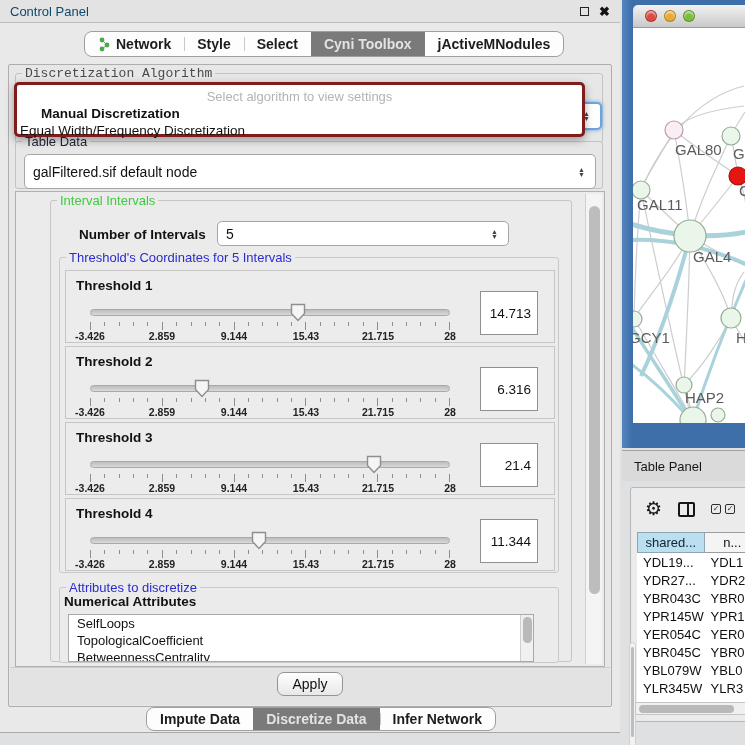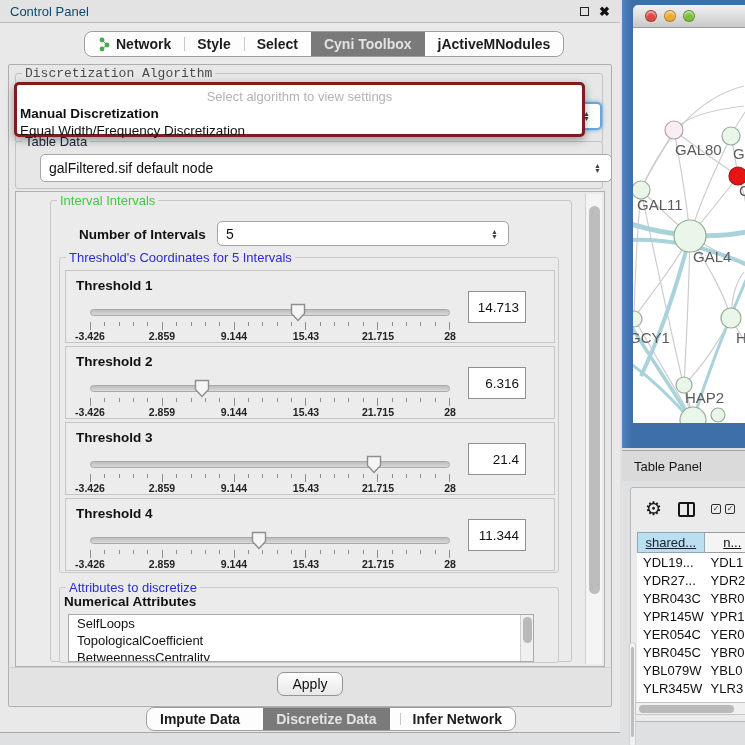--- a/index.html
+++ b/index.html
@@ -50,25 +50,25 @@
   #algo-fieldset { left:6px; top:8px; width:588px; height:70px; background:var(--box_bg); }
   #algo-combo { position:absolute; left:8px; top:28px; width:578px; height:28px;
     border:2px solid var(--focus_blue); box-shadow:0 0 4px var(--focus_blue); }
 
   
   #algo-popup { position:absolute; left:5px; top:17px; width:571px; height:55px; background:#fff;
     border:3px solid #7f1d1d; border-radius:5px; box-shadow:0 3px 8px rgba(0,0,0,.35); z-index:30;
     padding-top:4px; }
   #algo-popup .ph { text-align:center; color:#b3b3b3; font-size:13px; height:16px; }
   #algo-popup .opt { font-size:13.5px; color:#111; padding:1px 3px; height:17px; }
-  #algo-popup .opt.bold { font-weight:bold; }
+  #algo-popup .opt.bold { font-weight:bold;margin-left:21px; }
 
   
   #td-fieldset { left:6px; top:76px; width:588px; height:48px; background:var(--box_bg); }
-  #td-combo { position:absolute; left:24px; top:12px; width:572px; height:28px; }
+  #td-combo { position:absolute; left:8px; top:12px; width:572px; height:35px; }
 
   
   #main-panel { position:absolute; left:6px; top:126px; width:590px; height:476px;
     background:var(--inner_bg); border:1px solid #b0b0b0; }
   #main-vscroll { position:absolute; right:2px; top:2px; width:17px; height:470px;
     background:#f4f4f4; border-left:1px solid #d0d0d0; }
   #main-vscroll .thumb { position:absolute; left:2.5px; top:12px; width:11px; height:388px;
     background:#bdbdbd; border-radius:6px; }
 
   
@@ -84,21 +84,21 @@
   .thr-row .thr-label { position:absolute; left:10px; top:7px; font-size:13.5px; font-weight:bold; color:#111; }
   .slider { position:absolute; left:24px; top:34px; width:360px; height:34px; }
   .slider .track { position:absolute; left:0; right:0; top:4px; height:7px; border-radius:4px;
     background:linear-gradient(#bdbdbd,#d9d9d9); border:1px solid #a9a9a9; }
   .slider .thumb { position:absolute; top:-2px; width:16px; height:19px; transform:translateX(-50%); }
   .slider .ticks { position:absolute; left:0; right:0; top:17px; height:8px; display:flex; justify-content:space-between; }
   .slider .ticks i { width:1px; height:4px; background:#8d8d8d; }
   .slider .ticks i.major { height:8px; }
   .slider .tick-labels { position:absolute; left:0; right:0; top:25px; height:11px; }
   .slider .tick-labels b { position:absolute; transform:translateX(-50%); font-size:10.5px; font-weight:bold; color:#222; white-space:nowrap; }
-  .thr-value { position:absolute; right:28px; top:20px; width:58px; height:32px; background:#fff;
+  .thr-value { position:absolute; right:16px; top:20px; width:58px; height:44px; background:#fff;
     border:1px solid #8f8f8f; font-size:13.5px; color:#111; display:flex; align-items:center;
     justify-content:flex-end; padding-right:6px; }
 
   
   #attr-fieldset { left:8px; top:386px; width:500px; height:76px; background:var(--inner_bg); border-color:#c9c9c9; }
   #attr-label { position:absolute; left:4px; top:6px; font-size:13.5px; font-weight:bold; color:#111; }
   #attr-list { position:absolute; left:8px; top:26px; width:466px; height:48px; background:#fff;
     border:1px solid #a9a9a9; overflow:hidden; }
   #attr-list .item { font-size:13px; color:#111; padding:0 0 0 8px; height:17px; line-height:17px; }
   #attr-vscroll { position:absolute; right:0; top:0; width:13px; height:100%; background:#f0f0f0;
@@ -107,21 +107,21 @@
 
   
   #apply-row { position:absolute; left:1px; right:1px; bottom:1px; height:38px; background:#e3e3e3;
     border-top:1px solid #cdcdcd; display:flex; align-items:flex-start; justify-content:center; }
   #apply-btn { margin-top:4px; width:66px; height:24px; background:linear-gradient(#fefefe,#e8e8e8);
     border:1px solid #949494; border-radius:7px; font-size:14px; color:#111;
     font-family:"Liberation Sans", sans-serif; }
 
   
   #bottom-tabs { position:absolute; left:146px; top:707px; height:24px; display:flex;
-    background:#fdfdfd; border:1px solid #9f9f9f; border-radius:8px; overflow:hidden; z-index:5;gap:10px; }
+    background:#fdfdfd; border:1px solid #9f9f9f; border-radius:8px; overflow:hidden; z-index:5; }
   #bottom-tabs .tab { font-size:14px; }
 
   
   #net-window { position:absolute; left:622px; top:0; width:123px; height:448px;
     background:linear-gradient(90deg,#5585c0,#3e6fa9 10px); }
   #net-titlebar { position:absolute; left:11px; top:5px; right:0; height:23px;
     background:linear-gradient(#f2f2f2,#c9c9c9); border-bottom:1px solid #9b9b9b;
     border-top-left-radius:5px; display:flex; align-items:center; gap:7px; padding-left:12px; }
   .light { width:12px; height:12px; border-radius:50%; border:1px solid rgba(0,0,0,.25);
     box-shadow:inset 0 2px 2px rgba(255,255,255,.55); }
@@ -138,21 +138,21 @@
     align-items:center; gap:16px; padding-left:14px; }
   .gear-glyph { font-size:19px; color:#151515; line-height:20px; }
   .split-glyph { width:17px; height:15px; border:2px solid #151515; border-radius:2px; position:relative; }
   .split-glyph::after { content:""; position:absolute; left:50%; top:0; bottom:0; width:2px; background:#151515; }
   .cb-pair { display:flex; gap:4px; }
   .cb { width:10px; height:10px; border:1.5px solid #2c2c2c; border-radius:2px; font-size:8px;
     line-height:8px; color:#2c2c2c; text-align:center; }
   #tp-table { position:absolute; left:6px; top:44px; width:124px; }
   #tp-table .hrow { display:flex; height:21px; }
   #tp-table .hcell { border:1px solid #8fa6b2; font-size:13px; color:#13222b; display:flex;
-    align-items:center; justify-content:center; overflow:hidden; white-space:nowrap;text-decoration:underline; }
+    align-items:center; justify-content:center; overflow:hidden; white-space:nowrap; }
   #tp-table .hcell.c1 { width:72px; background:var(--header_blue); }
   #tp-table .hcell.c2 { width:60px; background:#f4f4f4; border-left:none; border-color:#9d9d9d; color:#111; }
   #tp-rows { background:#fff; }
   .trow { display:flex; height:18px; background:#fff; }
   .tcell { font-size:13px; color:#101010; padding-left:6px; overflow:hidden; white-space:nowrap;
     display:flex; align-items:center; }
   .tcell.c1 { width:72px; }
   .tcell.c2 { width:60px; }
   #tp-hscroll { position:absolute; left:4px; bottom:6px; width:124px; height:13px; background:#f0f0f0;
     border:1px solid #c5c5c5; border-radius:2px; }

